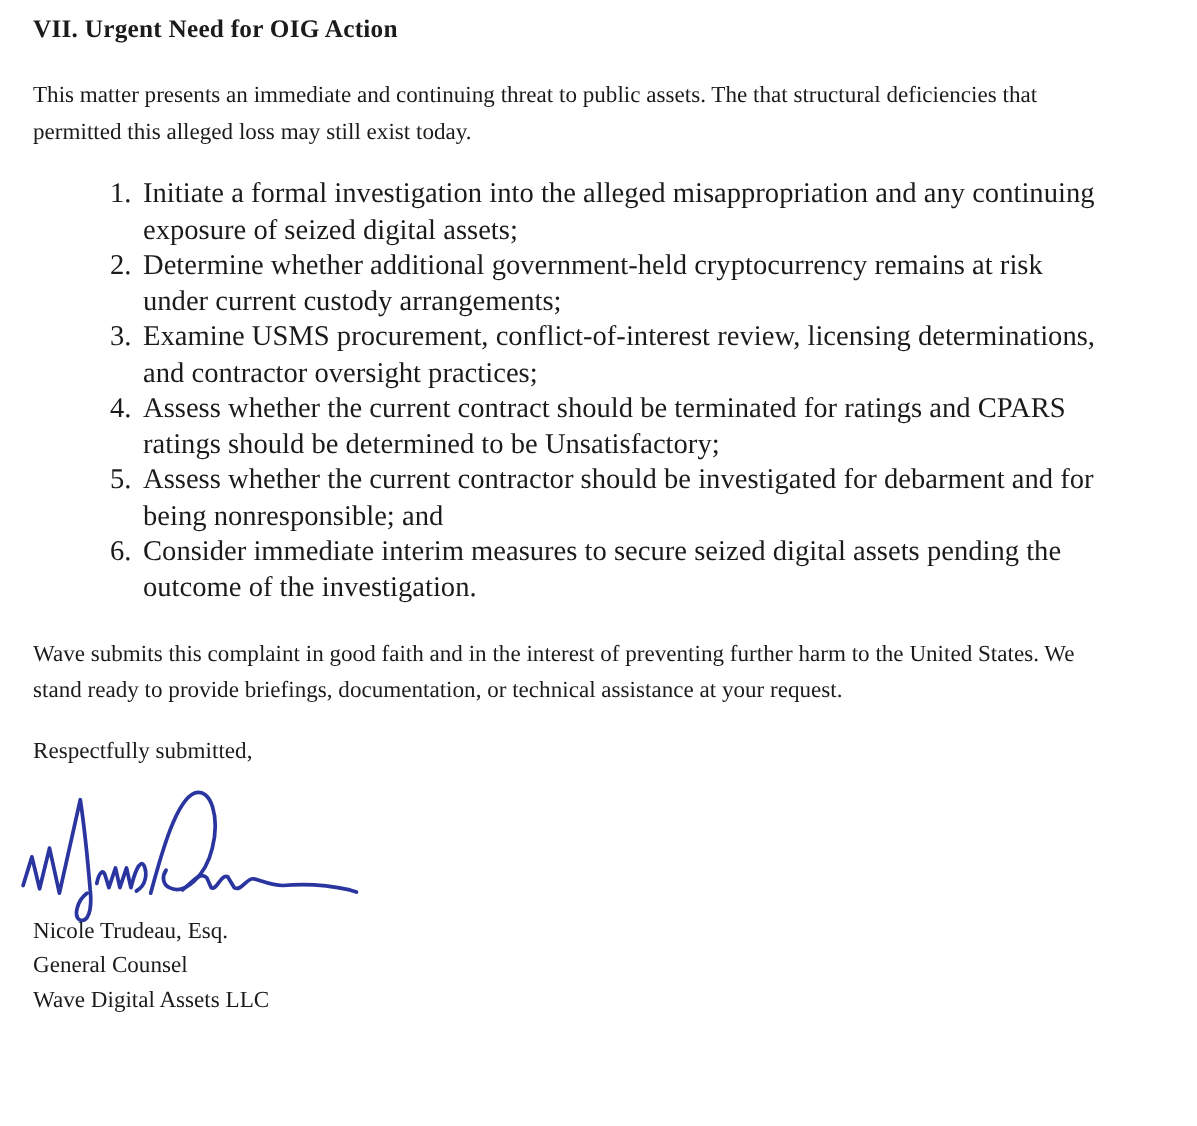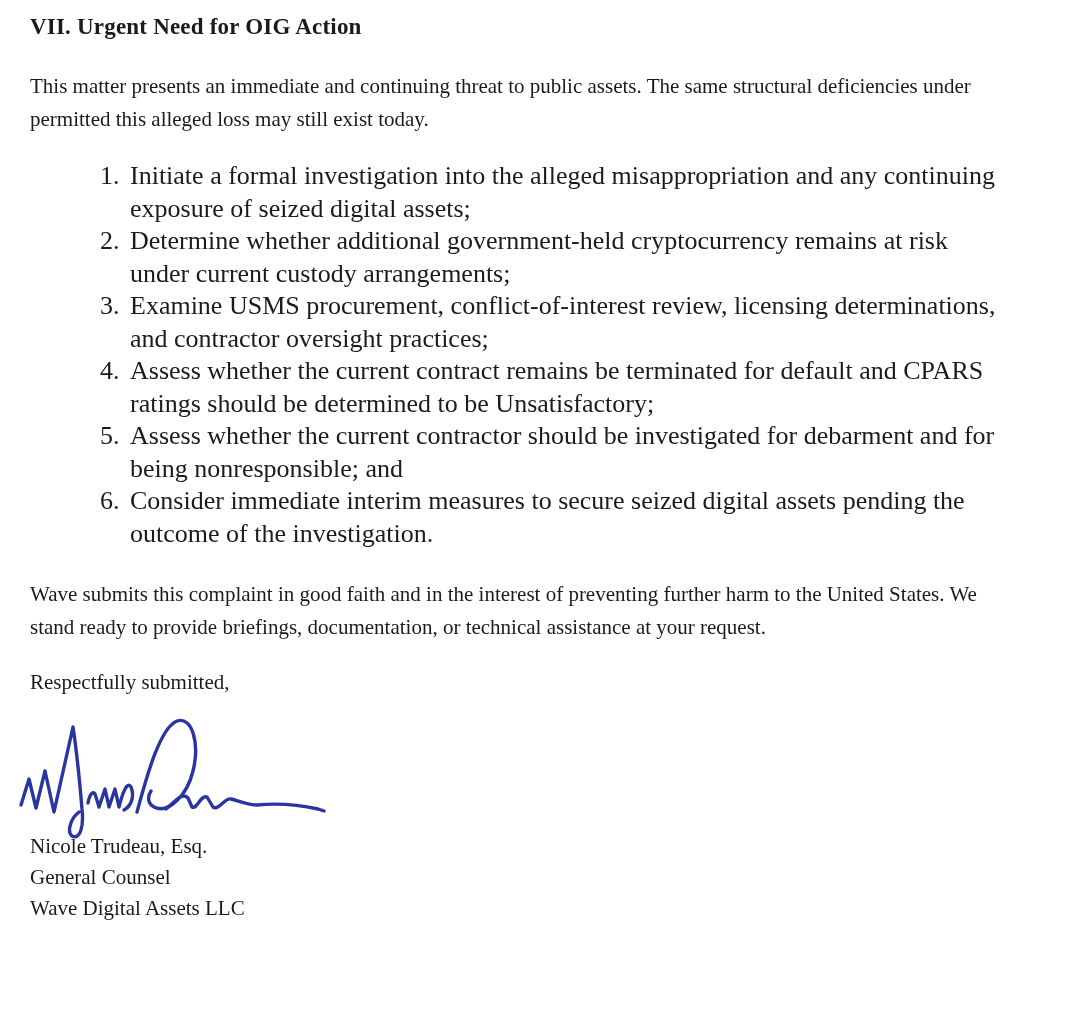--- a/index.html
+++ b/index.html
@@ -77,28 +77,28 @@
   }
   .signer-block div { margin: 0; }
 </style>
 </head>
 <body>
 
 <div class="page">
 
   <h1 class="section-heading">VII. Urgent Need for OIG Action</h1>
 
-  <p class="body-para">This matter presents an immediate and continuing threat to public assets. The same structural deficiencies under permitted this alleged loss may still exist today.</p>
+  <p class="body-para">This matter presents an immediate and continuing threat to public assets. The that structural deficiencies that permitted this alleged loss may still exist today.</p>
 
 
   <ol class="request-list">
     <li>Initiate a formal investigation into the alleged misappropriation and any continuing exposure of seized digital assets;</li>
     <li>Determine whether additional government-held cryptocurrency remains at risk under current custody arrangements;</li>
     <li>Examine USMS procurement, conflict-of-interest review, licensing determinations, and contractor oversight practices;</li>
-    <li>Assess whether the current contract remains be terminated for default and CPARS ratings should be determined to be Unsatisfactory;</li>
+    <li>Assess whether the current contract should be terminated for ratings and CPARS ratings should be determined to be Unsatisfactory;</li>
     <li>Assess whether the current contractor should be investigated for debarment and for being nonresponsible; and</li>
     <li>Consider immediate interim measures to secure seized digital assets pending the outcome of the investigation.</li>
   </ol>
 
   <p class="body-para">Wave submits this complaint in good faith and in the interest of preventing further harm to the United States. We stand ready to provide briefings, documentation, or technical assistance at your request.</p>
 
   <p class="valediction">Respectfully submitted,</p>
 
   <div class="signature-wrap">
     <svg width="330" height="132" viewBox="0 0 330 132" xmlns="http://www.w3.org/2000/svg" aria-hidden="true">

